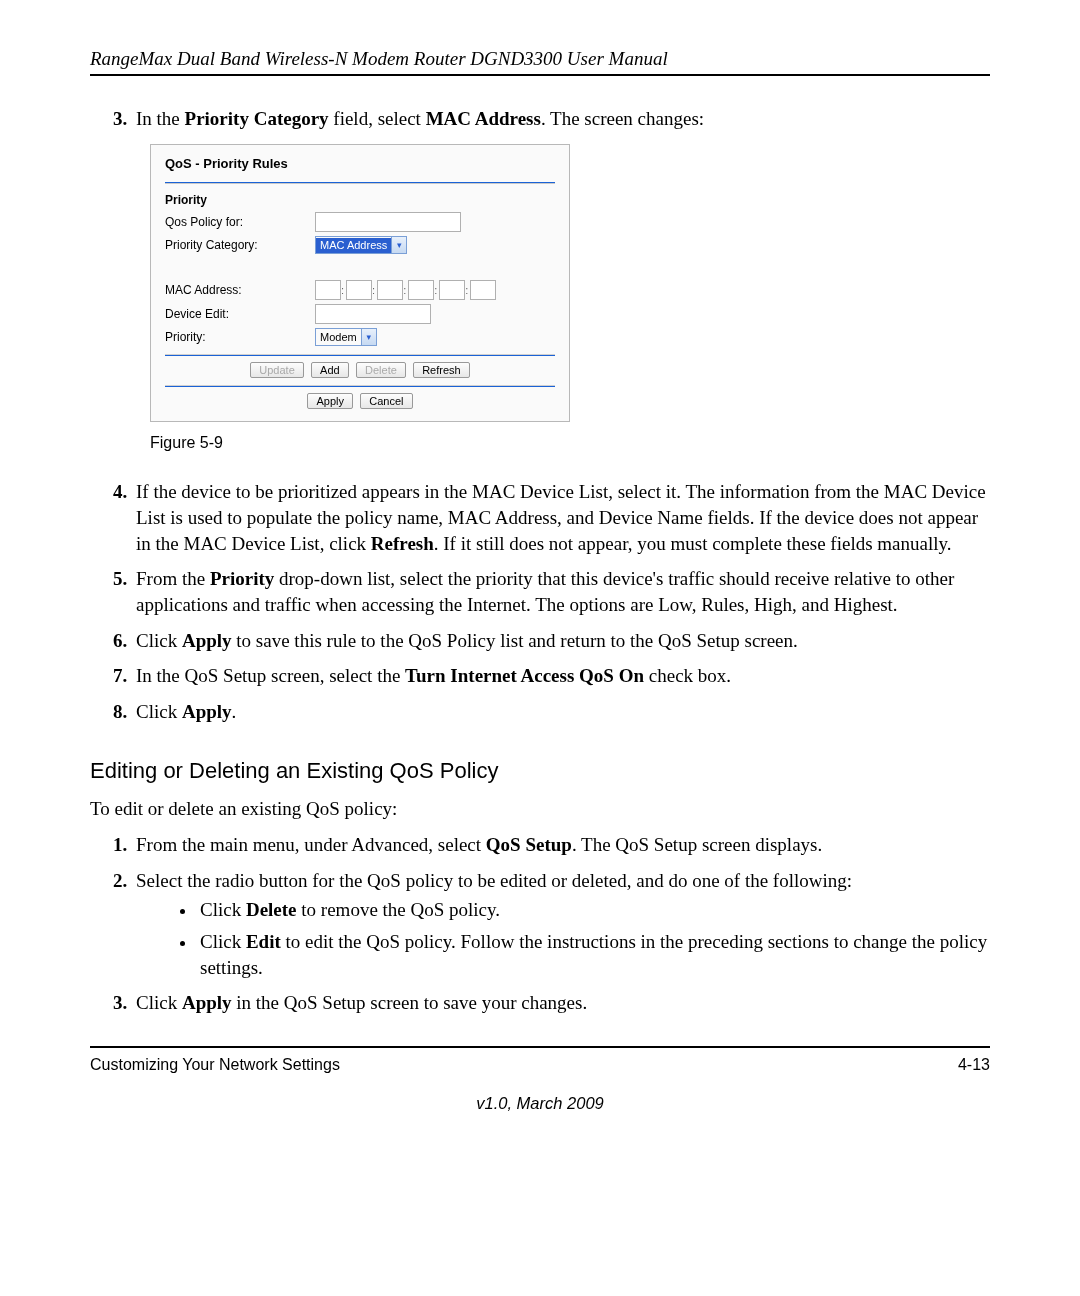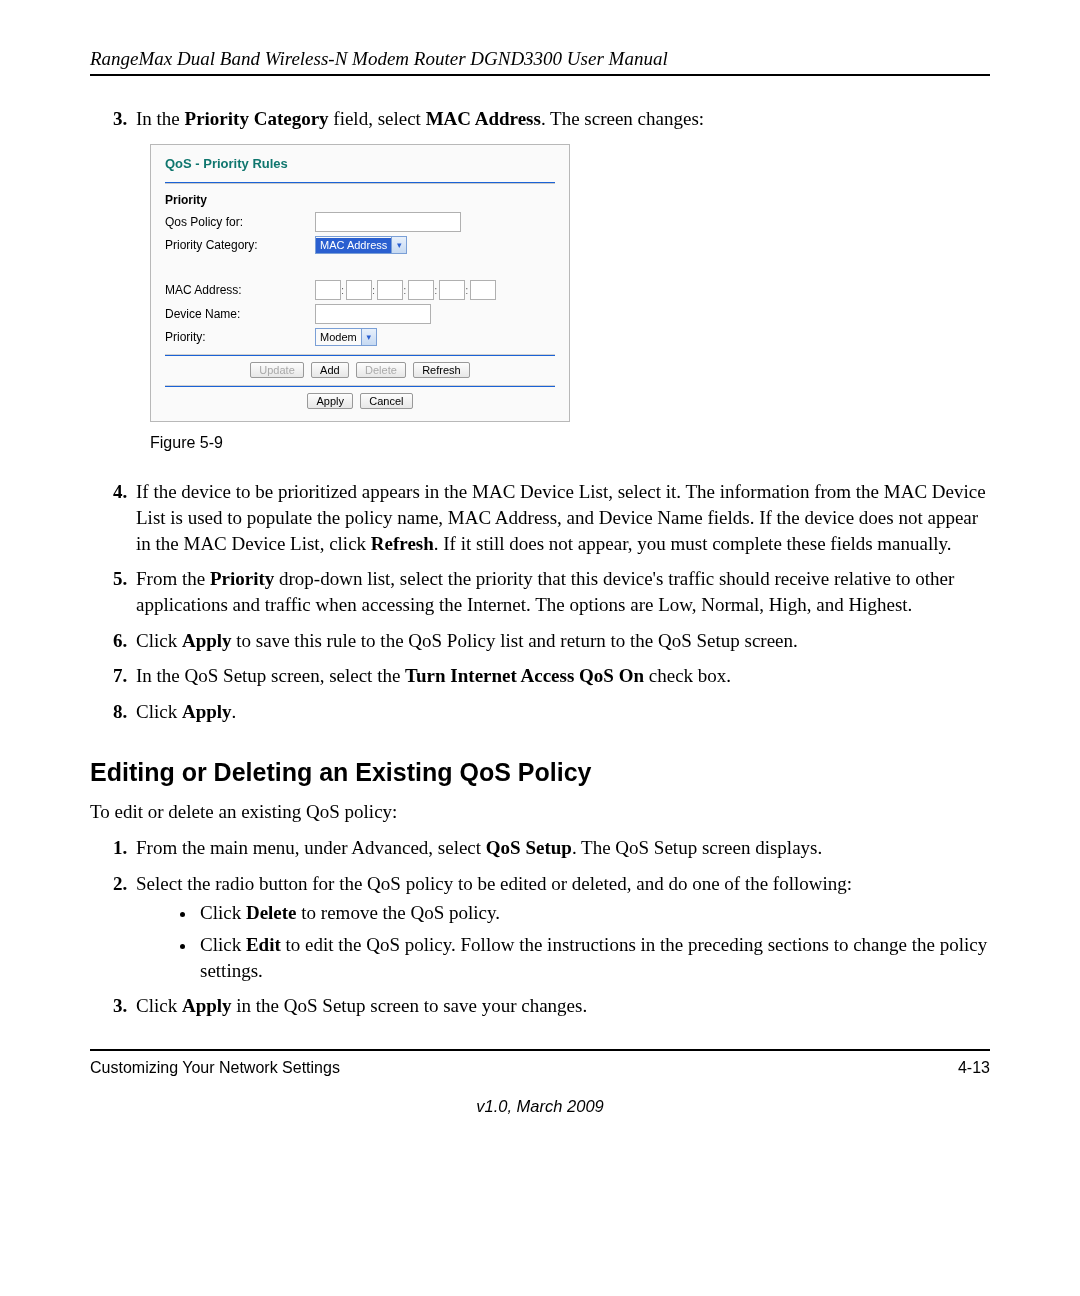--- a/index.html
+++ b/index.html
@@ -56,21 +56,21 @@
     border: 1px solid #b8b8b8;
     font-family: Arial, Helvetica, sans-serif;
     font-size: 12px;
     color: #000;
     background: #fafafa;
     padding: 10px 14px 12px 14px;
     box-sizing: border-box;
     margin-left: 14px;
   }
   .shot .title {
-    color: #0f766e;
+    color: #000000;
     font-weight: bold;
     font-size: 13px;
     margin-bottom: 10px;
   }
   .shot .sep {
     height: 2px;
     background: linear-gradient(#1a62d6 0 50%, #c9c9c9 50% 100%);
     margin: 4px 0 8px 0;
   }
   .shot .sep-thin {
@@ -144,22 +144,22 @@
     padding: 1px 8px;
     margin: 0 2px;
     cursor: pointer;
   }
   .shot button.sbtn:disabled {
     color: #a9a9a9;
     cursor: default;
   }
   h2.subhead {
     font-family: Arial, Helvetica, sans-serif;
-    font-weight: bold;
-    font-size: 25px;
+    font-weight: normal;
+    font-size: 22px;
     margin: 34px 0 12px 0;
   }
   p.intro { margin: 0 0 10px 0; line-height:1.35; }
   ul.sub {
     list-style-type: disc;
     margin: 4px 0 4px 60px;
     padding: 0;
     line-height: 1.35;
   }
   ul.sub li { margin-bottom: 6px; padding-left: 4px;}
@@ -218,21 +218,21 @@
           <div style="height:14px"></div>
           <table class="form">
             <tbody>
                 <tr>
               <td class="lbl">MAC Address:</td>
               <td class="mac-inputs">
                 <input style=""><span class="colon">:</span><input style=""><span class="colon">:</span><input style=""><span class="colon">:</span><input style=""><span class="colon">:</span><input style=""><span class="colon">:</span><input style="">
               </td>
             </tr>
             <tr>
-              <td class="lbl">Device Name:</td>
+              <td class="lbl">Device Edit:</td>
               <td><input class="txt" style="width: 110px;"></td>
             </tr>
             <tr>
               <td class="lbl">Priority:</td>
               <td>
                 <span class="sel">
                   <span class="sel-val" style="min-width:36px">Modem</span>
                   <span class="sel-arrow">▾</span>
                 </span>
               </td>
@@ -253,21 +253,21 @@
           </div>
         </div>
         <div class="fig-caption">Figure 5-9</div>
       </div>
     </li>
 
     <li>
       <span>If the device to be prioritized appears in the MAC Device List, select it. The information from the MAC Device List is used to populate the policy name, MAC Address, and Device Name fields. If the device does not appear in the MAC Device List, click </span><span class="bold">Refresh</span><span>. If it still does not appear, you must complete these fields manually.</span>
     </li>
     <li>
-      <span>From the </span><span class="bold">Priority</span><span> drop-down list, select the priority that this device's traffic should receive relative to other applications and traffic when accessing the Internet. The options are Low, Normal, High, and Highest.</span>
+      <span>From the </span><span class="bold">Priority</span><span> drop-down list, select the priority that this device's traffic should receive relative to other applications and traffic when accessing the Internet. The options are Low, Rules, High, and Highest.</span>
     </li>
     <li>
       <span>Click </span><span class="bold">Apply</span><span> to save this rule to the QoS Policy list and return to the QoS Setup screen.</span>
     </li>
     <li>
       <span>In the QoS Setup screen, select the </span><span class="bold">Turn Internet Access QoS On</span><span> check box.</span>
     </li>
     <li>
       <span>Click </span><span class="bold">Apply</span><span>.</span>
     </li>

